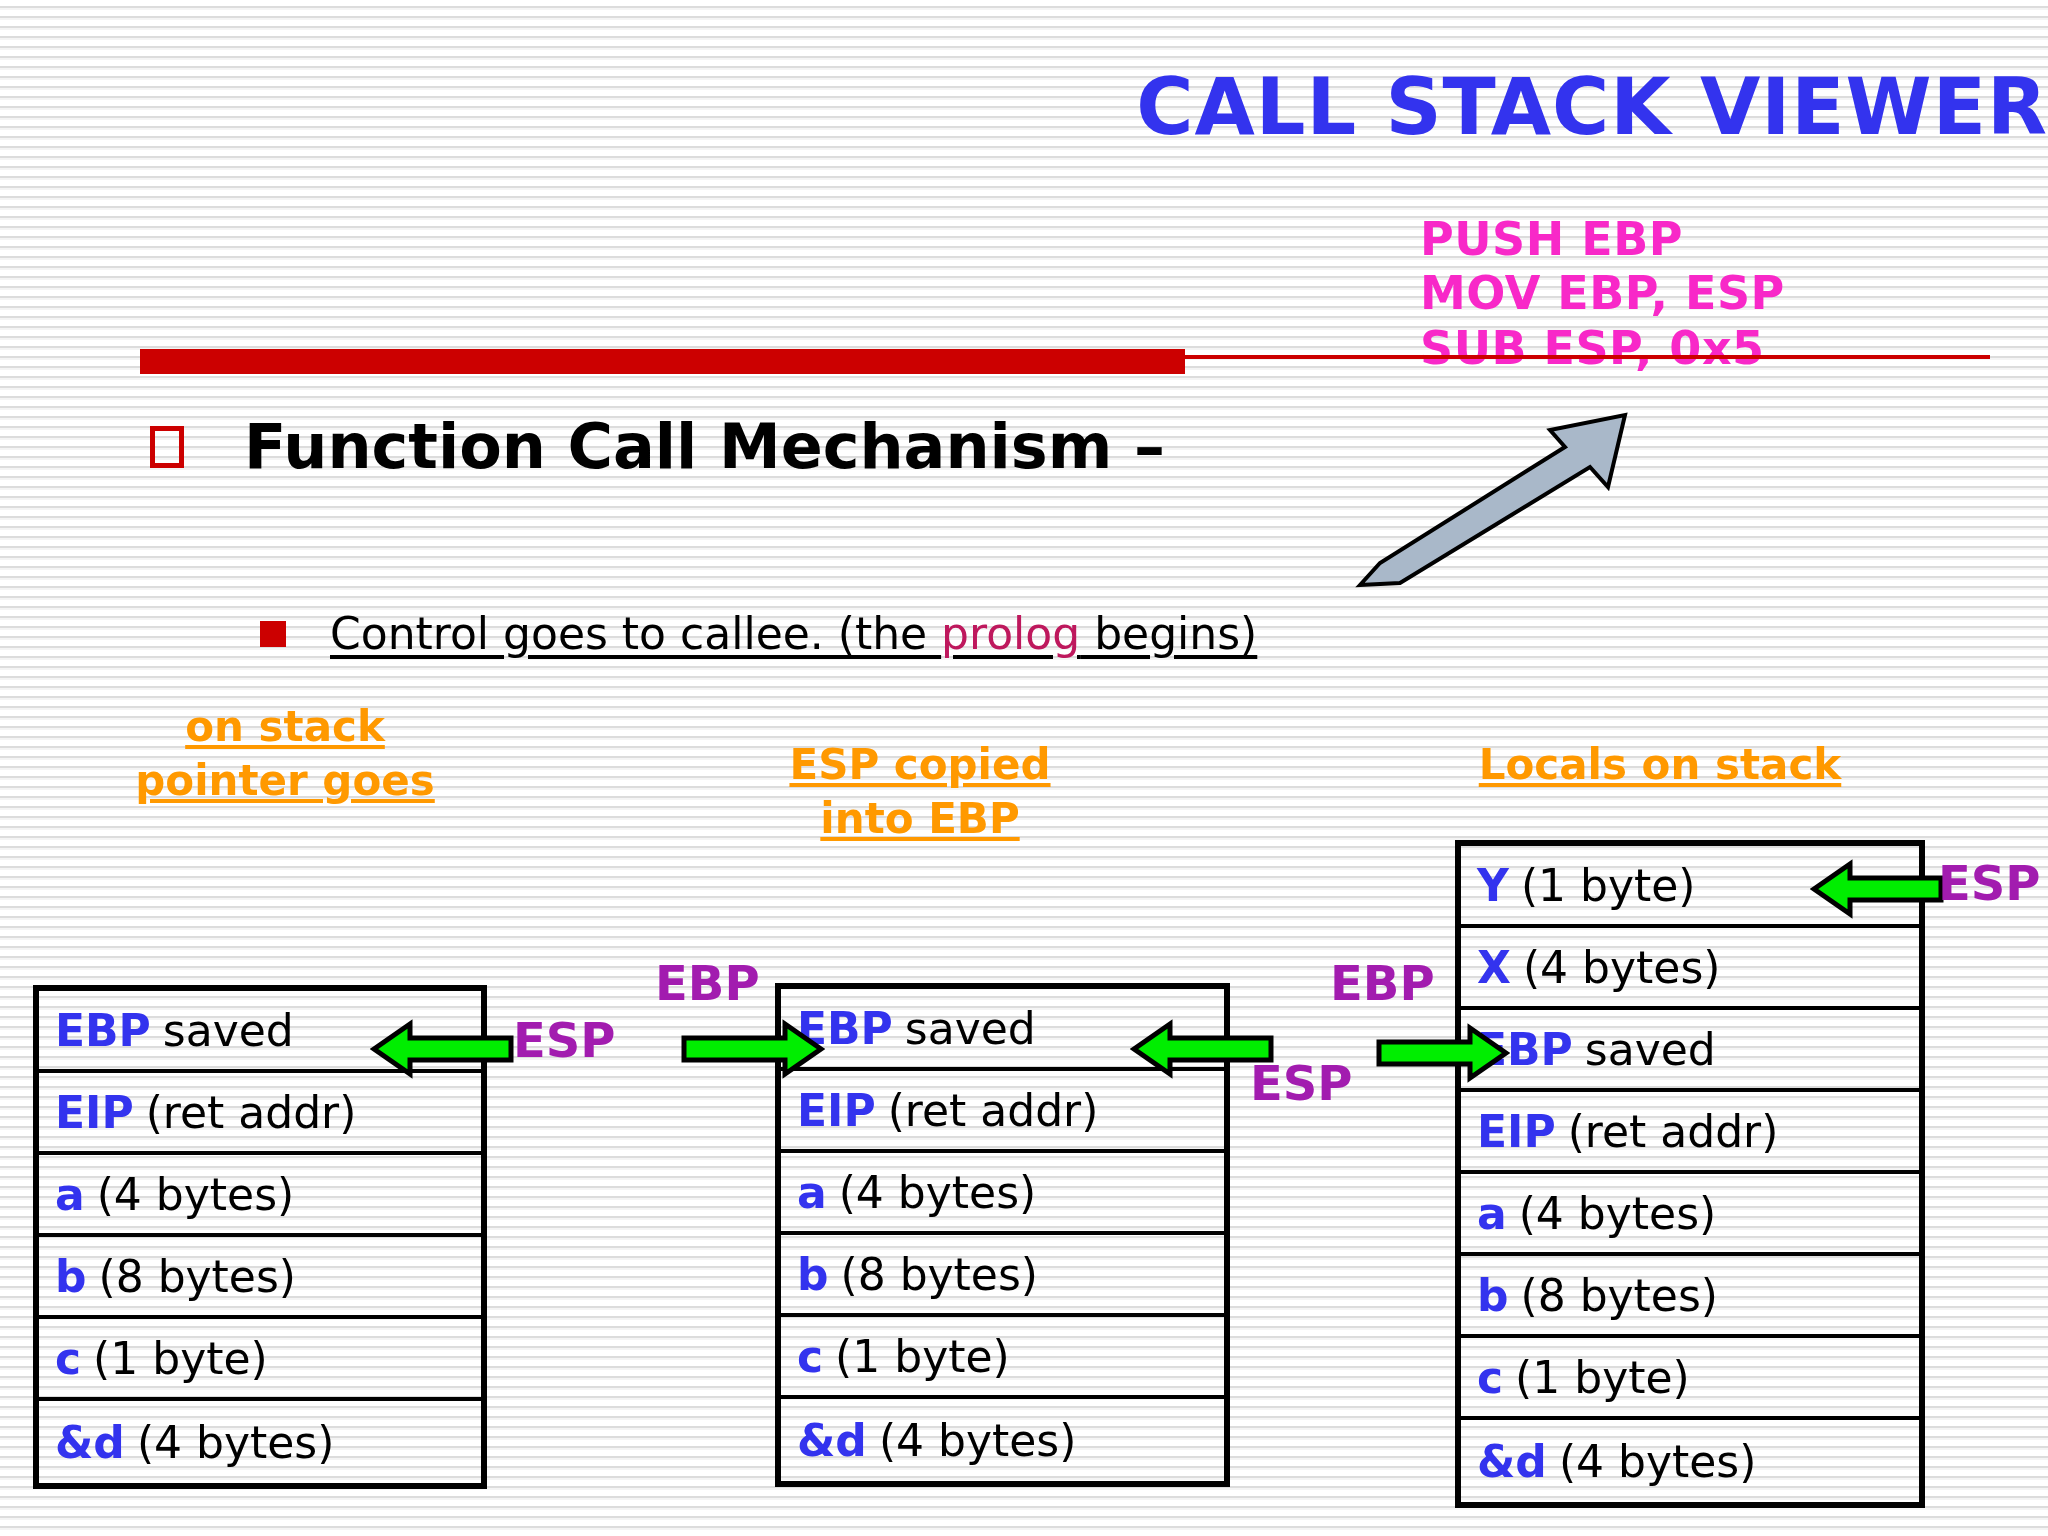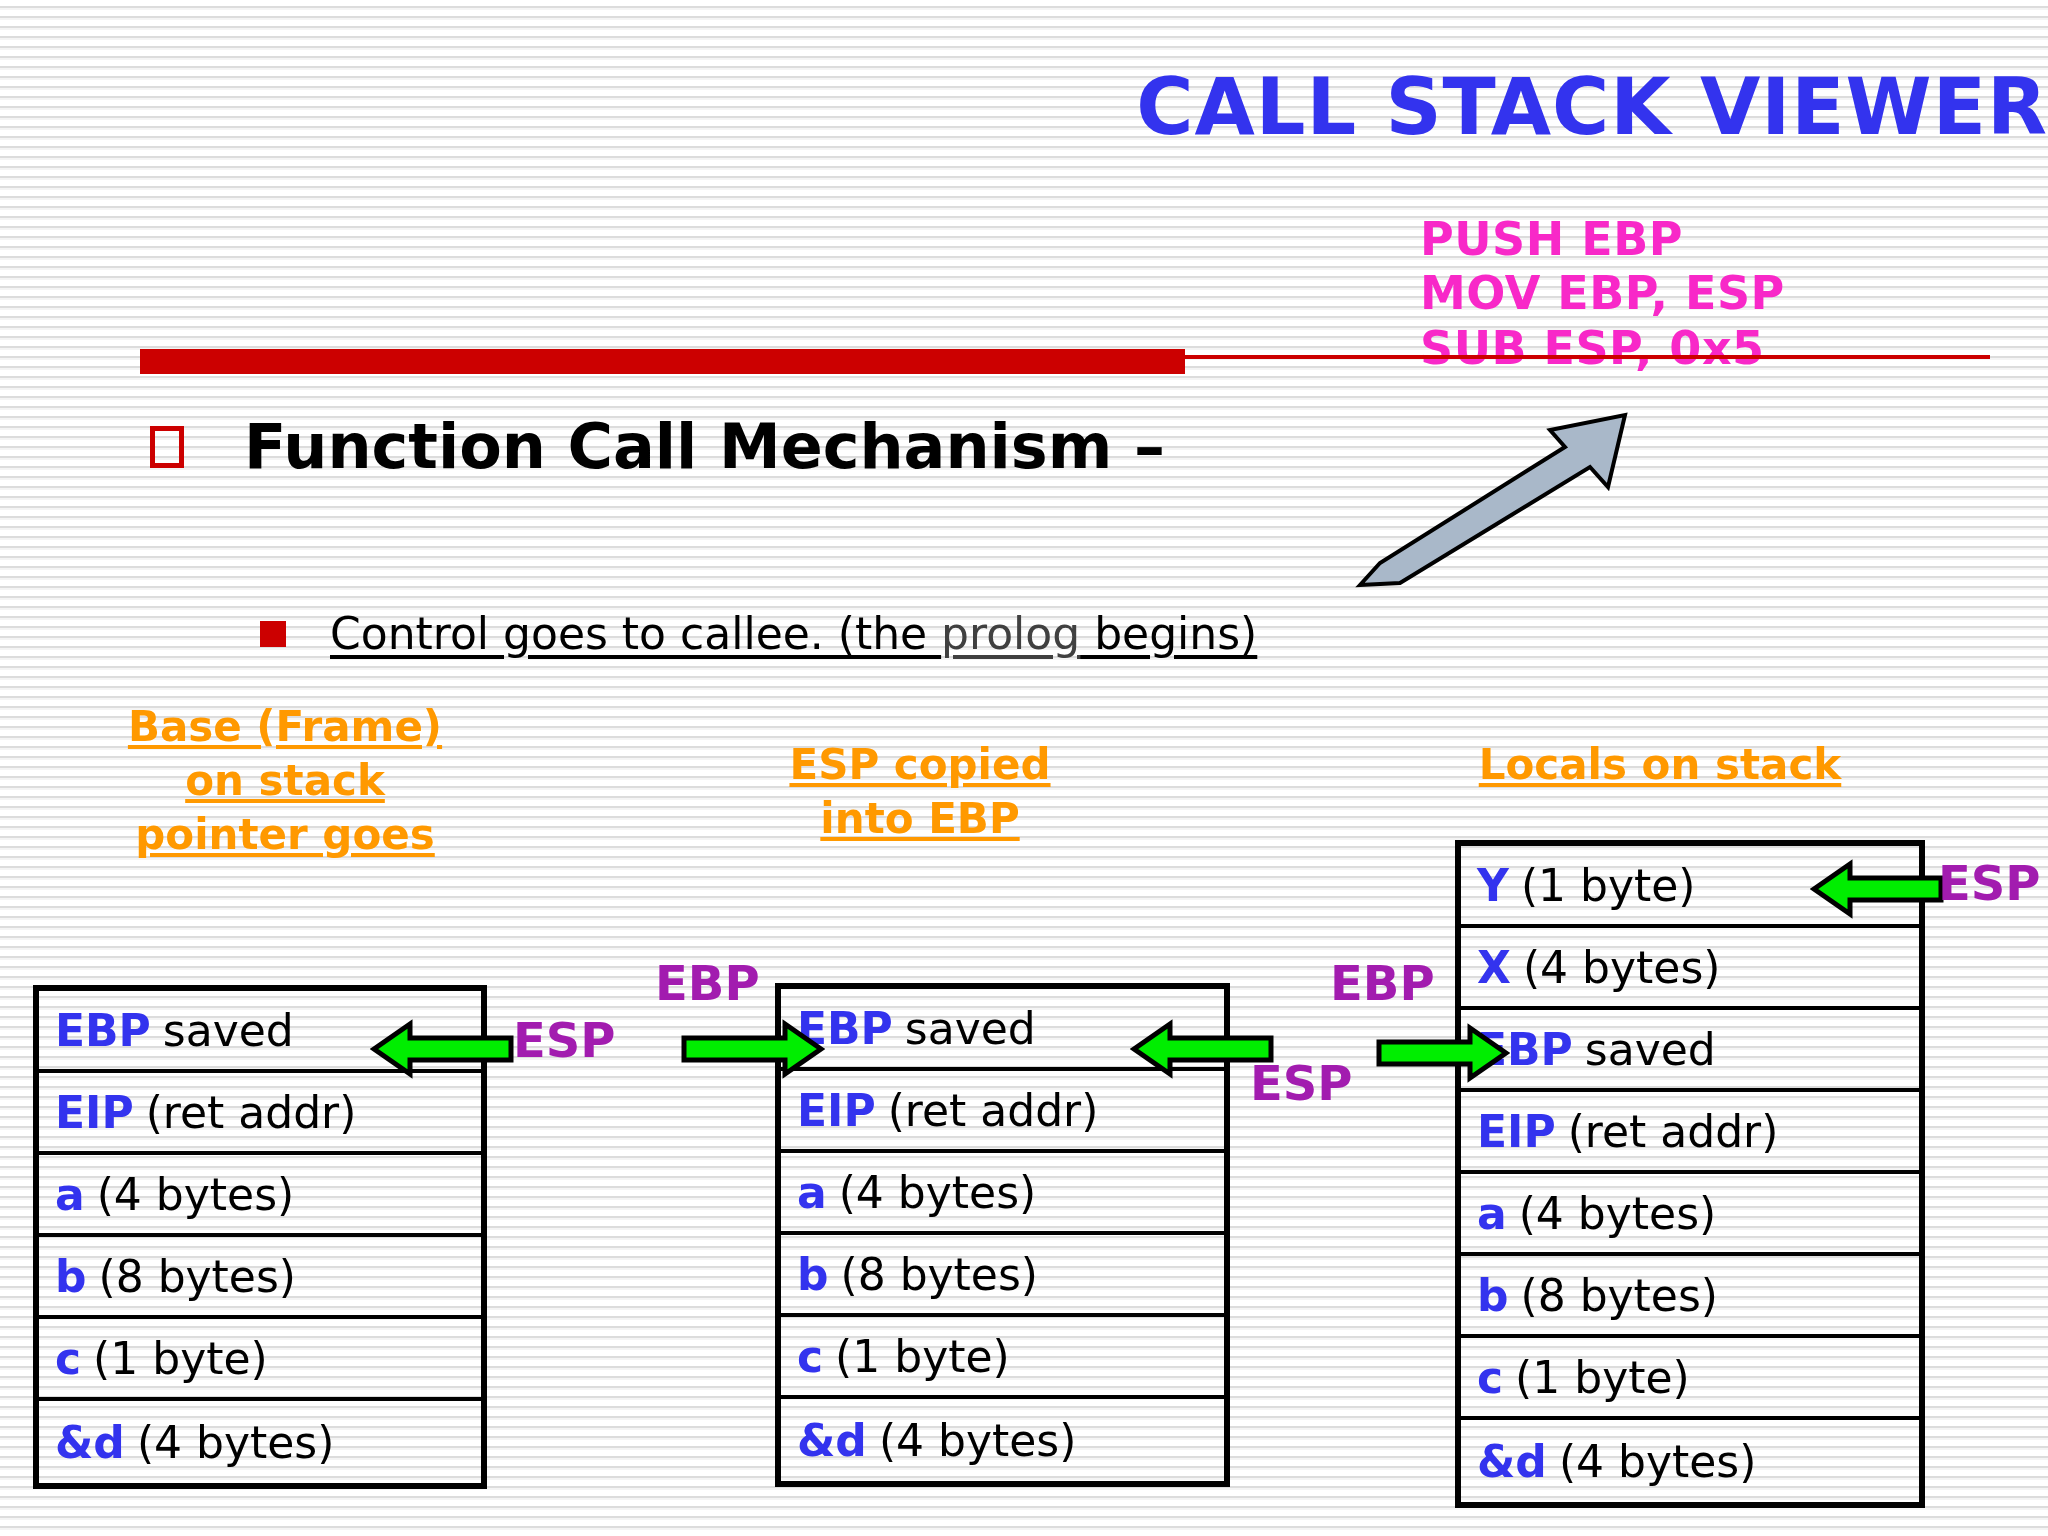--- a/index.html
+++ b/index.html
@@ -97,21 +97,21 @@
     background: #CC0000;
     margin-right: 44px;
   }
   #sub-text {
     font-size: 44px;
     color: #000000;
     text-decoration: underline;
     text-underline-offset: 6px;
     white-space: nowrap;
   }
-  #sub-text .kw { color: #404040; text-decoration: underline; }
+  #sub-text .kw { color: #be185d; }
 
   
   #grey-arrow {
     position: absolute;
     left: 1350px; top: 405px;
     width: 290px; height: 190px;
   }
 
   
   .caption {
@@ -199,21 +199,20 @@
 <svg id="grey-arrow" viewBox="0 0 290 190">
   <polygon points="10,180 30,158 215,42 200,25 275,10 258,82 240,62 50,178" fill="#A9B8C9" stroke="#000000" stroke-width="4" stroke-linejoin="miter"></polygon>
 </svg>
 
 <div id="sub-row">
   <div id="sub-bullet"></div>
   <div id="sub-text"><span>Control goes to callee. (the </span><span class="kw">prolog</span><span> begins)</span></div>
 </div>
 
 <div class="caption" id="caption-1">
-  <div><span>Base (Frame)</span></div>
   <div><span>on stack</span></div>
   <div><span>pointer goes</span></div>
 </div>
 <div class="caption" id="caption-2">
   <div><span>ESP copied</span></div>
   <div><span>into EBP</span></div>
 </div>
 <div class="caption" id="caption-3">
   <div><span>Locals on stack</span></div>
 </div>

